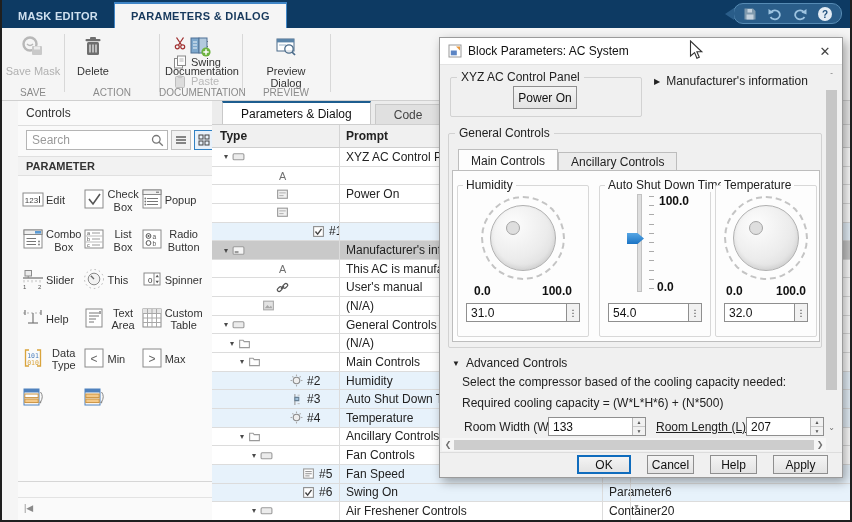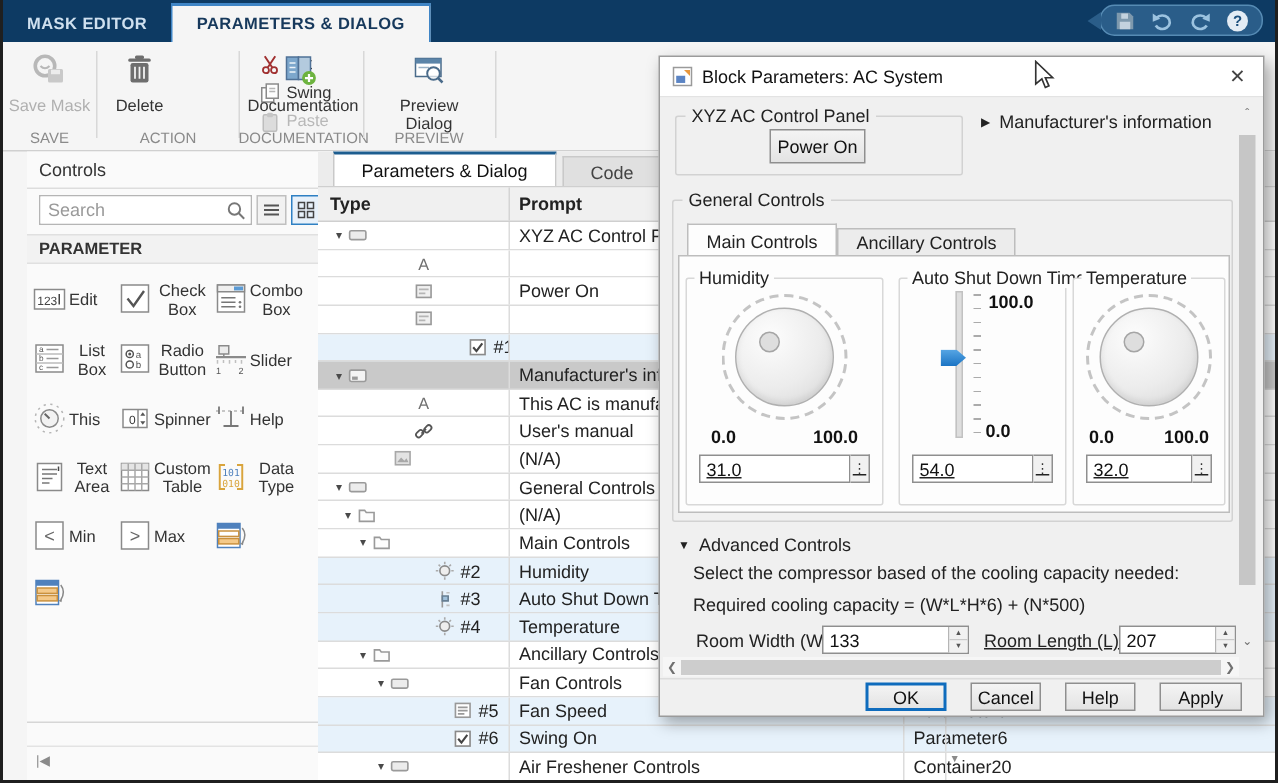--- a/index.html
+++ b/index.html
@@ -96,21 +96,21 @@
   .dlg-tab.active { background:#fdfdfd; height:22px; border-bottom:none; }
   .tab-panel { position:absolute; background:#fdfdfd; border:1px solid #bdbdbd; }
   .pgroup { position:absolute; border:1px solid #d8d8d8; border-radius:2px; background:#fdfdfd; }
   .pgroup > .gb-label { position:absolute; top:-8px; left:5px; background:#fdfdfd; padding:0 3px; color:#222; }
   .dial-wrap { position:relative; width:84px; height:84px; margin:10px auto 0; }
   .dial-ticks { position:absolute; inset:0; border-radius:50%; border:2px dashed #c4c4c4; }
   .dial-knob { position:absolute; inset:9px; border-radius:50%; border:1px solid #b0b0b0;
     background:radial-gradient(circle at 35% 30%, #fdfdfd, #ececec 55%, #d4d4d4); box-shadow:inset 0 -2px 4px rgba(0,0,0,.08); cursor:pointer; }
   .dial-ind { position:absolute; left:15px; top:15px; width:14px; height:14px; border-radius:50%; background:#dedede; border:1px solid #a5a5a5; }
   .minmax { display:flex; justify-content:space-between; padding:0 16px; font-weight:bold; color:#111; margin-top:4px; }
-  .val-row { display:flex; margin:5px 8px 13px; height:19px;text-decoration:underline; }
+  .val-row { display:flex; margin:5px 8px 13px; height:19px; }
   .val-box { flex:1; background:#fff; border:1px solid #8f8f8f; display:flex; align-items:center; padding-left:4px; color:#111; }
   .more-btn { width:13px; border:1px solid #8f8f8f; border-left:none; background:#f1f1f1; display:flex; align-items:center; justify-content:center; font-size:9px; color:#333; cursor:pointer; }
   .vslider { position:relative; width:80px; height:102px; margin:6px auto 0; }
   .vtrack { position:absolute; left:22px; top:2px; bottom:2px; width:5px; background:#dedede; border:1px solid #c2c2c2; cursor:pointer; }
   .vthumb { position:absolute; left:12px; top:41px; width:17px; height:11px; background:linear-gradient(#57a6e4,#1b74c4);
     clip-path:polygon(0 0,62% 0,100% 50%,62% 100%,0 100%); cursor:grab; }
   .vticks { position:absolute; left:34px; top:4px; bottom:4px; width:5px;
     background:repeating-linear-gradient(to bottom,#ababab 0 1px,transparent 1px 9.2px); }
   .vlab-top { position:absolute; left:44px; top:2px; font-weight:bold; color:#111; }
   .vlab-bot { position:absolute; left:42px; bottom:0; font-weight:bold; color:#111; }
@@ -341,20 +341,40 @@
               <path d="M8 13 l4 5 l7 -10" stroke="#555" stroke-width="1.6" fill="none"></path>
             </svg>
           </span>
           <div class="ctl-label">Check Box</div>
         </div>
         <div class="ctl-item">
           <span class="icn">
             <svg width="26" height="26" viewBox="0 0 26 26">
               <rect x="4" y="4" width="18" height="18" fill="#fff" stroke="#8a8a8a"></rect>
               <rect x="4" y="4" width="18" height="4.5" fill="#efefef" stroke="#8a8a8a"></rect>
+              <line x1="17" y1="6.2" x2="20" y2="6.2" stroke="#666"></line>
+              <g stroke="#777">
+                <line x1="8" y1="12.5" x2="19" y2="12.5"></line>
+                <line x1="8" y1="15.5" x2="19" y2="15.5"></line>
+                <line x1="8" y1="18.5" x2="19" y2="18.5"></line>
+              </g>
+              <g fill="#777">
+                <circle cx="6.3" cy="12.5" r=".9"></circle>
+                <circle cx="6.3" cy="15.5" r=".9"></circle>
+                <circle cx="6.3" cy="18.5" r=".9"></circle>
+              </g>
+            </svg>
+          </span>
+          <div class="ctl-label">Popup</div>
+        </div>
+        <div class="ctl-item">
+          <span class="icn">
+            <svg width="26" height="26" viewBox="0 0 26 26">
+              <rect x="4" y="4" width="18" height="18" fill="#fff" stroke="#8a8a8a"></rect>
+              <rect x="4" y="4" width="18" height="4.5" fill="#efefef" stroke="#8a8a8a"></rect>
               <rect x="15" y="5" width="6" height="2.6" fill="#5b9bd5"></rect>
               <g stroke="#777">
                 <line x1="6.5" y1="12.5" x2="16" y2="12.5"></line>
                 <line x1="6.5" y1="15.5" x2="16" y2="15.5"></line>
                 <line x1="6.5" y1="18.5" x2="16" y2="18.5"></line>
               </g>
               <g fill="#777">
                 <circle cx="19" cy="15.5" r=".9"></circle>
                 <circle cx="19" cy="18.5" r=".9"></circle>
               </g>

